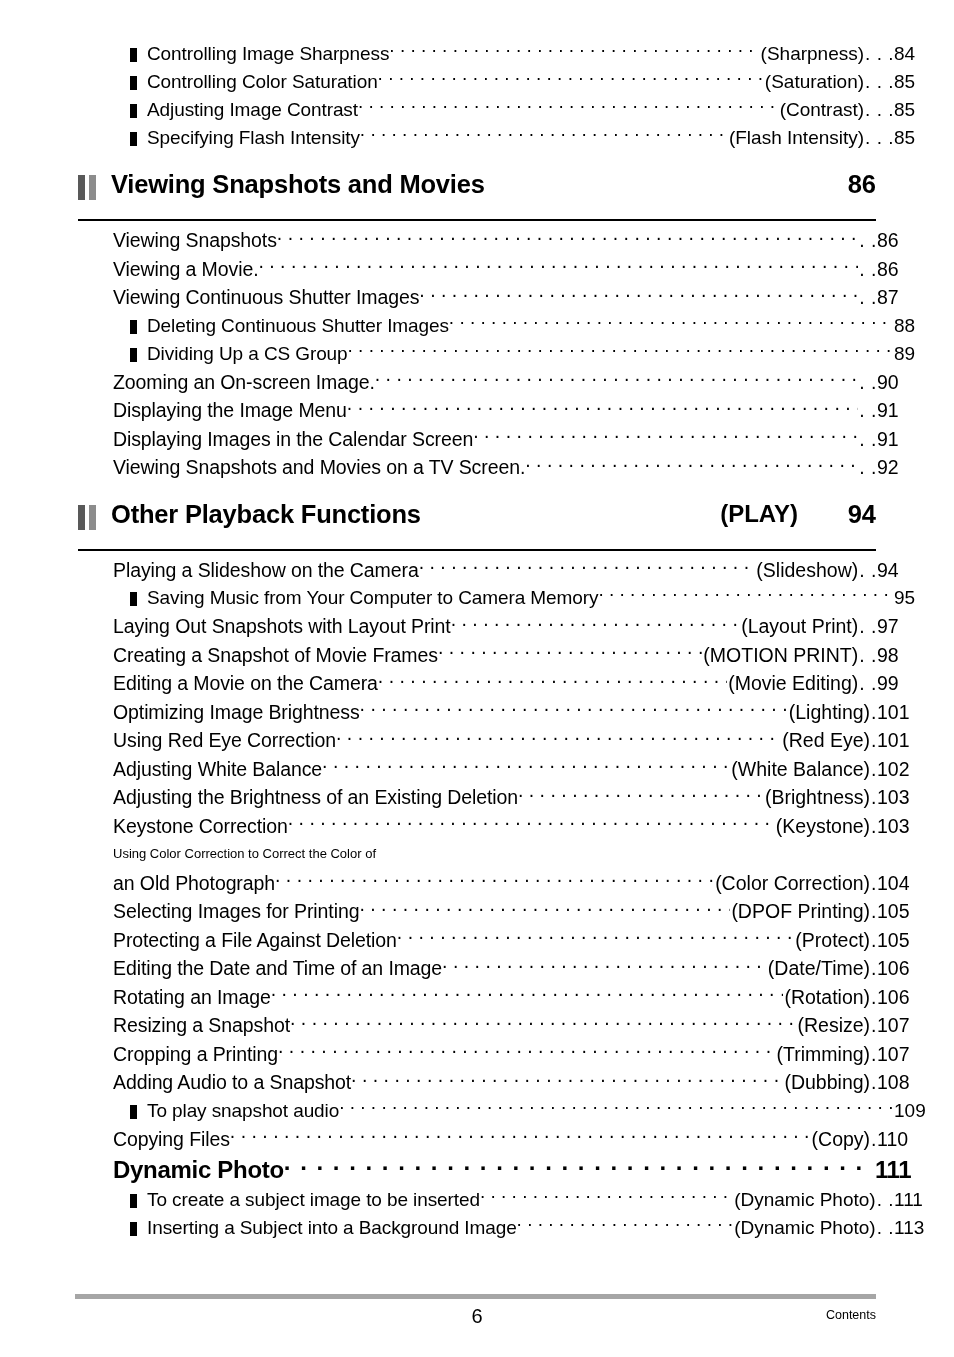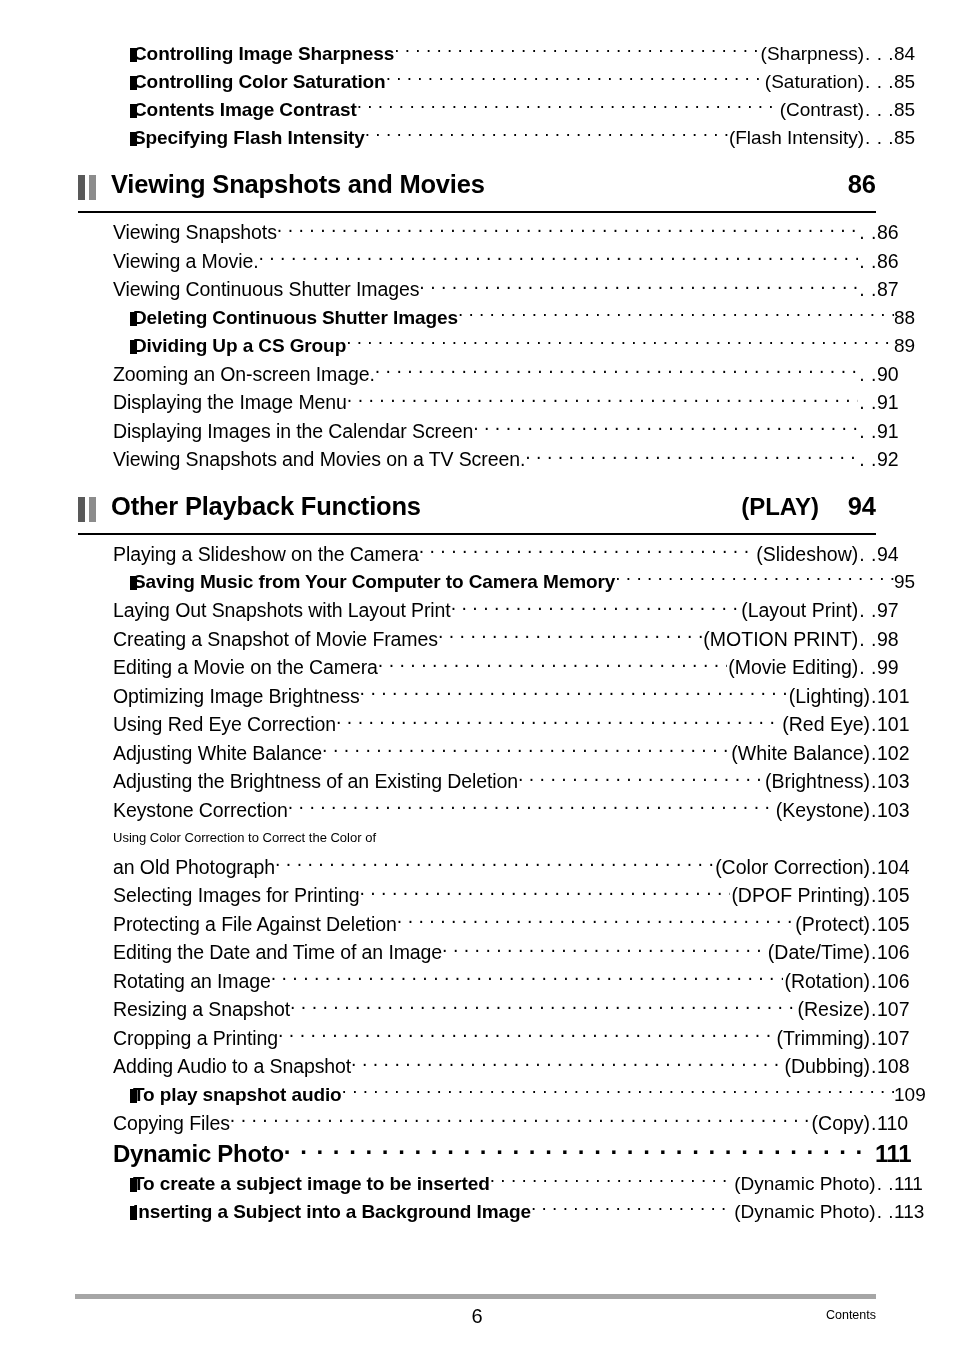--- a/index.html
+++ b/index.html
@@ -87,32 +87,33 @@
   
   .lvl2 { padding-left: 52px; position: relative; font-size: 19px; line-height: 28px;}
   .bullet {
     position: absolute;
     left: 52px;
     top: 8px;
     width: 7px;
     height: 14px;
     background: #000000;
   }
-  .lvl2 .title { padding-left: 3px; font-weight: bold; }
+  .lvl2 .title { padding-left: 17px; }
 
   
   .chapter {
     position: relative;
     margin-top: 18px;
     margin-bottom: 0px;
-    padding-bottom: 12px;
+    padding-bottom: 20px;
     border-bottom: 2px solid #000000;
     display: flex;
-    align-items: flex-end;
+    align-items: center;
     width: 798px;
+    gap: 21px;
   }
   .chap-mark {
     position: absolute;
     left: 0;
     top: 5px;
     width: 20px;
     height: 25px;
   }
   .chap-mark i {
     position: absolute;
@@ -218,21 +219,21 @@
       <div class="row lvl2">
         <span class="bullet"></span>
         <span class="title">Controlling Color Saturation</span>
         <span class="leader"></span>
         <span class="tagname">(Saturation)</span>
         <span class="tail">. . .</span>
         <span class="pageno">85</span>
       </div>
       <div class="row lvl2">
         <span class="bullet"></span>
-        <span class="title">Contents Image Contrast</span>
+        <span class="title">Adjusting Image Contrast</span>
         <span class="leader"></span>
         <span class="tagname">(Contrast)</span>
         <span class="tail">. . .</span>
         <span class="pageno">85</span>
       </div>
       <div class="row lvl2">
         <span class="bullet"></span>
         <span class="title">Specifying Flash Intensity</span>
         <span class="leader"></span>
         <span class="tagname">(Flash Intensity)</span>

